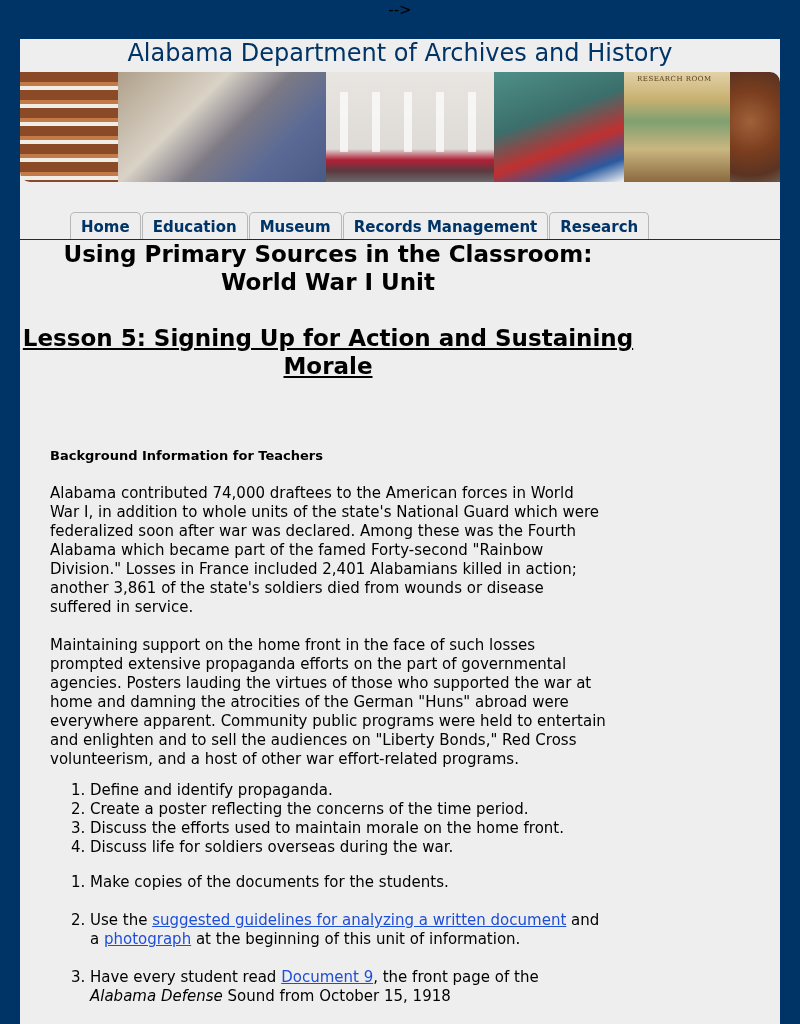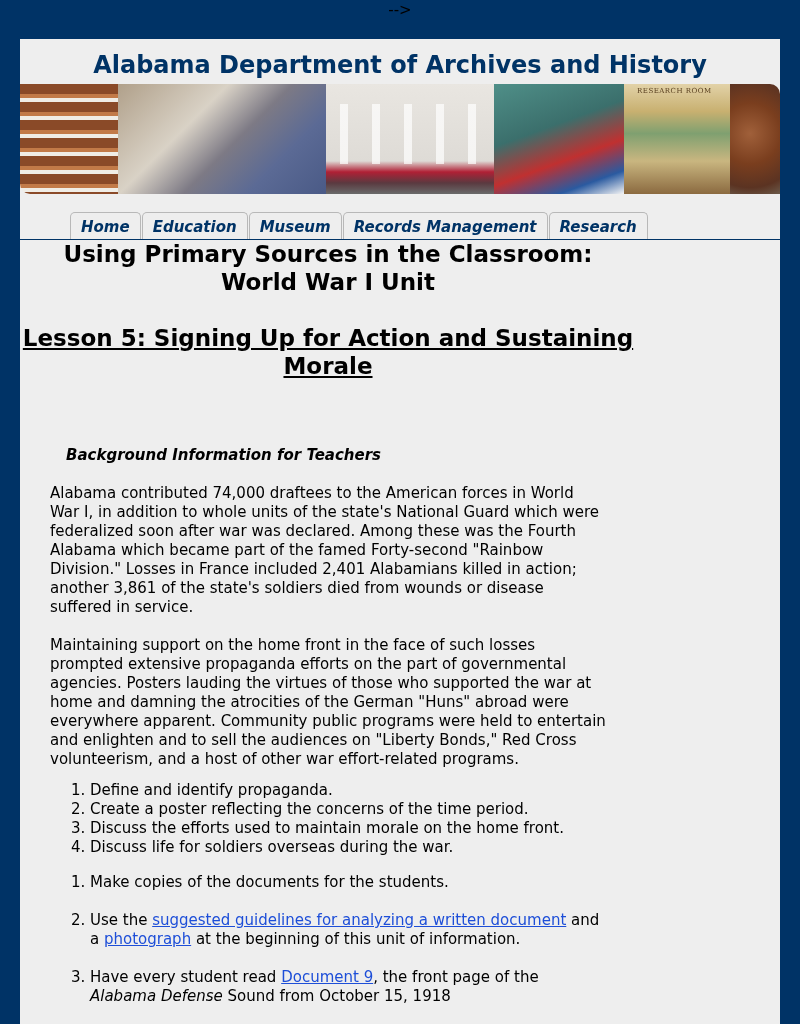--- a/index.html
+++ b/index.html
@@ -11,22 +11,22 @@
     }
     .stray-comment {
       height: 20px; text-align: center; font-size: 15px; line-height: 20px;
       color: #000;
     }
     .page {
       position: absolute; left: 20px; top: 39px; width: 760px; height: 1000px;
       background: #eeeeee;
     }
     .site-title {
-      text-align: center; color: #003366; font-weight: bold; font-size: 24px;
-      line-height: 28px; margin: 0; padding-top: 12px;
+      text-align: center; color: #003366; font-weight: normal; font-size: 24px;
+      line-height: 28px; margin: 0; padding-top: 0;
     }
     .banner {
       position: relative; height: 110px; margin-top: 5px; overflow: hidden;
       border-radius: 0 10px 0 10px;
     }
     .banner .seg { position: absolute; top: 0; height: 110px; }
     .seg1 { left: 0; width: 98px; background:
       repeating-linear-gradient(180deg, #8a4a28 0 10px, #c27a48 10px 14px, #f0ede6 14px 18px); }
     .seg2 { left: 98px; width: 208px; background:
       linear-gradient(135deg, #b0a08a 0%, #d9d2c6 35%, #7d7a85 55%, #5b6a95 75%, #4a5a86 100%); }
@@ -36,41 +36,41 @@
       linear-gradient(160deg, #4f8f88 0%, #3b6f6c 40%, #c03030 65%, #2a5aa0 85%, #f4f4f4 100%); }
     .seg5 { left: 604px; width: 106px; background:
       linear-gradient(180deg, #e2d2a8 0%, #c8b070 25%, #7fa070 45%, #c9b680 70%, #8b6a40 100%); }
     .seg6 { left: 710px; width: 50px; background:
       radial-gradient(circle at 40% 45%, #a0603a 0%, #7a3e1e 45%, #5b3322 80%, #6b5a4a 100%); }
     .columns { position: absolute; left: 306px; top: 20px; width: 168px; height: 60px;
       background: repeating-linear-gradient(90deg, transparent 0 14px, #ffffff 14px 22px, transparent 22px 32px); opacity: 0.7; }
     .research-sign { position: absolute; left: 617px; top: 3px; font-size: 7px; color: #5a4020; letter-spacing: 0.5px; font-family: "DejaVu Serif", serif; }
 
     .nav {
-      position: absolute; top: 173px; left: 50px; height: 27px; display: flex; font-style: italic;
+      position: absolute; top: 173px; left: 50px; height: 27px; display: flex;
     }
     .tab {
       height: 26px; padding: 0 10px; margin-right: 1px;
       border: 1px solid #b8b8b8; border-bottom: none; border-radius: 5px 5px 0 0;
       background: #eeeeee; color: #003366; font-weight: bold; font-size: 15px;
       line-height: 28px; cursor: pointer;
     }
     .nav-rule {
       position: absolute; left: 0; top: 200px; width: 760px; height: 1px; background: #003366;
     }
     .content { position: absolute; top: 201px; left: 0; width: 616px; }
     h1.unit-title {
       text-align: center; font-size: 23px; line-height: 28px; margin: 0; padding-top: 0;
       font-weight: bold;
     }
     h1.lesson-title {
       text-align: center; font-size: 23px; line-height: 28px; margin: 28px 0 0 0; font-weight: bold; text-decoration: underline;
     }
     .body { padding: 0 30px; font-size: 15px; line-height: 19px; }
-    h3 { font-size: 15px; margin: 16px; font-weight: bold; line-height: 19px; font-style: italic; }
+    h3 { font-size: 13px; margin: 0; font-weight: bold; line-height: 19px; }
     p { margin: 0; }
     ol { margin: 0; padding-left: 40px; }
     a { color: #1d4ed8; text-decoration: underline; }
   </style>
 </head>
 <body>
 
 <div class="stray-comment">--&gt;</div>
 
 <div class="page">

